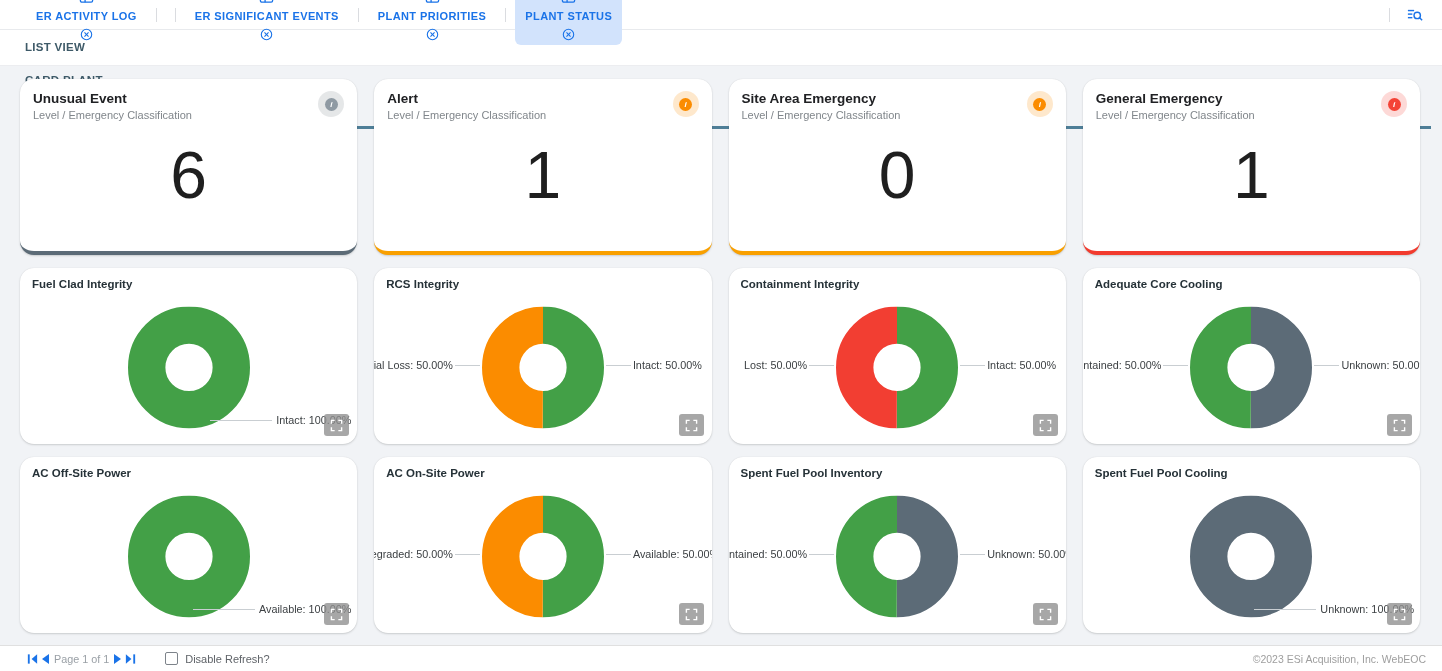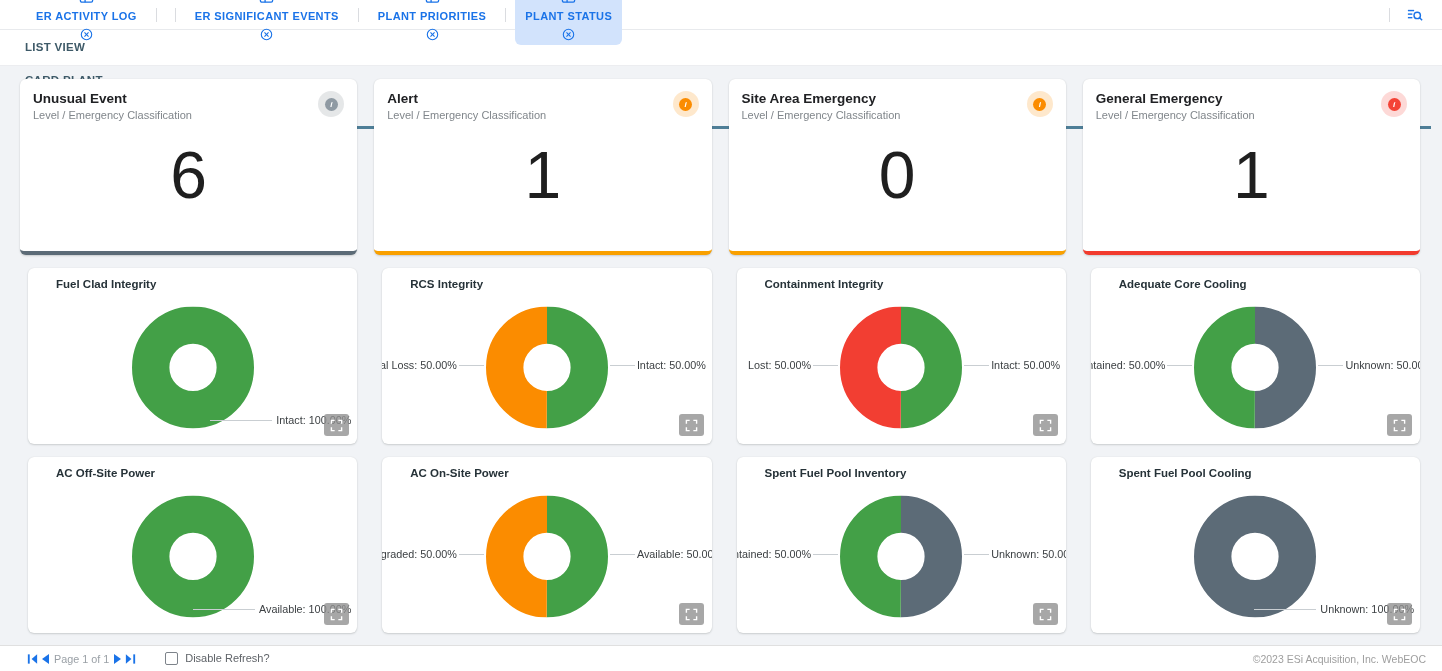--- a/index.html
+++ b/index.html
@@ -17,37 +17,37 @@
 
   
   .viewtabs { height:36px; background:#fff; display:flex; align-items:stretch; padding-left:12px; border-bottom:1px solid #ecedf0;flex-direction:column; }
   .vtab { margin:0 11px; padding:11px 2px 7px; font-size:11.5px; font-weight:700; letter-spacing:.3px;
           color:#3e5a68; border-bottom:3px solid transparent; cursor:pointer; white-space:nowrap; }
   .vtab.active { border-bottom-color:#4e7e97; }
 
   
   .main { height:579px; padding:13px 22px 12px 20px; display:grid;
           grid-template-columns:repeat(4,1fr); grid-template-rows:repeat(3,1fr); gap:13px 17px; }
-  .card { background:#fff; border-radius:6px; box-shadow:0 1px 2px rgba(60,64,67,.2), 0 0 1px rgba(60,64,67,.14);
+  .card { background:#fff; border-radius:14px; box-shadow:0 1px 2px rgba(60,64,67,.2), 0 0 1px rgba(60,64,67,.14);
           position:relative; overflow:hidden; }
 
   
   .stat-card { border-bottom:4px solid var(--accent,#999); padding:12px 13px; }
   .stat-head { display:flex; justify-content:space-between; align-items:flex-start; }
   .stat-title { font-size:13.5px; font-weight:700; color:#202124; }
   .stat-sub { font-size:11px; color:#80868b; margin-top:3px; }
   .info-badge { width:26px; height:26px; border-radius:50%; background:var(--halo,#eee);
                 display:flex; align-items:center; justify-content:center; flex:none; cursor:pointer; }
   .info-dot { width:13px; height:13px; border-radius:50%; background:var(--dot,#999); color:#fff;
               font-size:8px; font-weight:700; display:flex; align-items:center; justify-content:center; font-style:italic; }
   .stat-value { position:absolute; left:0; right:0; top:52%; transform:translateY(-40%);
                 text-align:center; font-size:66px; font-weight:300; color:#1f1f1f; line-height:1; }
 
   
-  .donut-card { padding:10px 28px;margin-left:8px; }
+  .donut-card { padding:10px 12px; }
   .card-title { font-size:11.5px; font-weight:700; color:#263238; position:relative; z-index:2; }
   .chart-area { position:absolute; left:0; right:0; top:24px; bottom:6px; }
   .donut { position:absolute; left:50%; top:50%; transform:translate(-50%,-48%); width:122px; height:122px; }
   .lbl { position:absolute; font-size:10.8px; color:#3c4043; white-space:nowrap; }
   .lbl-left  { right:calc(50% + 90px); top:50%; transform:translateY(-50%); }
   .lbl-right { left:calc(50% + 90px);  top:50%; transform:translateY(-50%); }
   .line { position:absolute; height:1px; background:#c9ced2; top:50%; width:25px; }
   .line-left  { right:calc(50% + 63px); }
   .line-right { left:calc(50% + 63px); }
   .bottom-row { position:absolute; right:6px; bottom:12px; display:flex; align-items:center; gap:4px; z-index:1; }
@@ -56,21 +56,21 @@
   .expand-btn { position:absolute; right:8px; bottom:8px; width:25px; height:22px; border-radius:3px;
                 background:rgba(142,142,142,.78); display:flex; align-items:center; justify-content:center;
                 z-index:3; cursor:pointer; }
 
   
   .footer { height:26px; background:#fff; border-top:1px solid #e0e0e0; display:flex; align-items:center;
             padding:0 16px 0 26px; position:absolute; left:0; right:0; bottom:0; }
   .pager { display:flex; align-items:center; gap:0; }
   .pager .pbtn { display:flex; align-items:center; cursor:pointer; }
   .page-text { font-size:10.8px; color:#9aa0a6; margin:0 4px; }
-  .refresh-wrap { display:flex; align-items:flex-start; gap:7px; margin-left:28px; cursor:pointer; }
+  .refresh-wrap { display:flex; align-items:center; gap:7px; margin-left:28px; cursor:pointer; }
   .checkbox { width:13px; height:13px; border:1.5px solid #7d838a; border-radius:2px; background:#fff; }
   .refresh-label { font-size:11px; color:#5f6368; }
   .copyright { margin-left:auto; font-size:10.5px; color:#9e9e9e; }
 </style>
 </head>
 <body>
 
 <div class="tabbar">
   <div class="tab">
     <svg width="15" height="15" viewBox="0 0 16 16" fill="none" stroke="#1a73e8" stroke-width="1.4">

